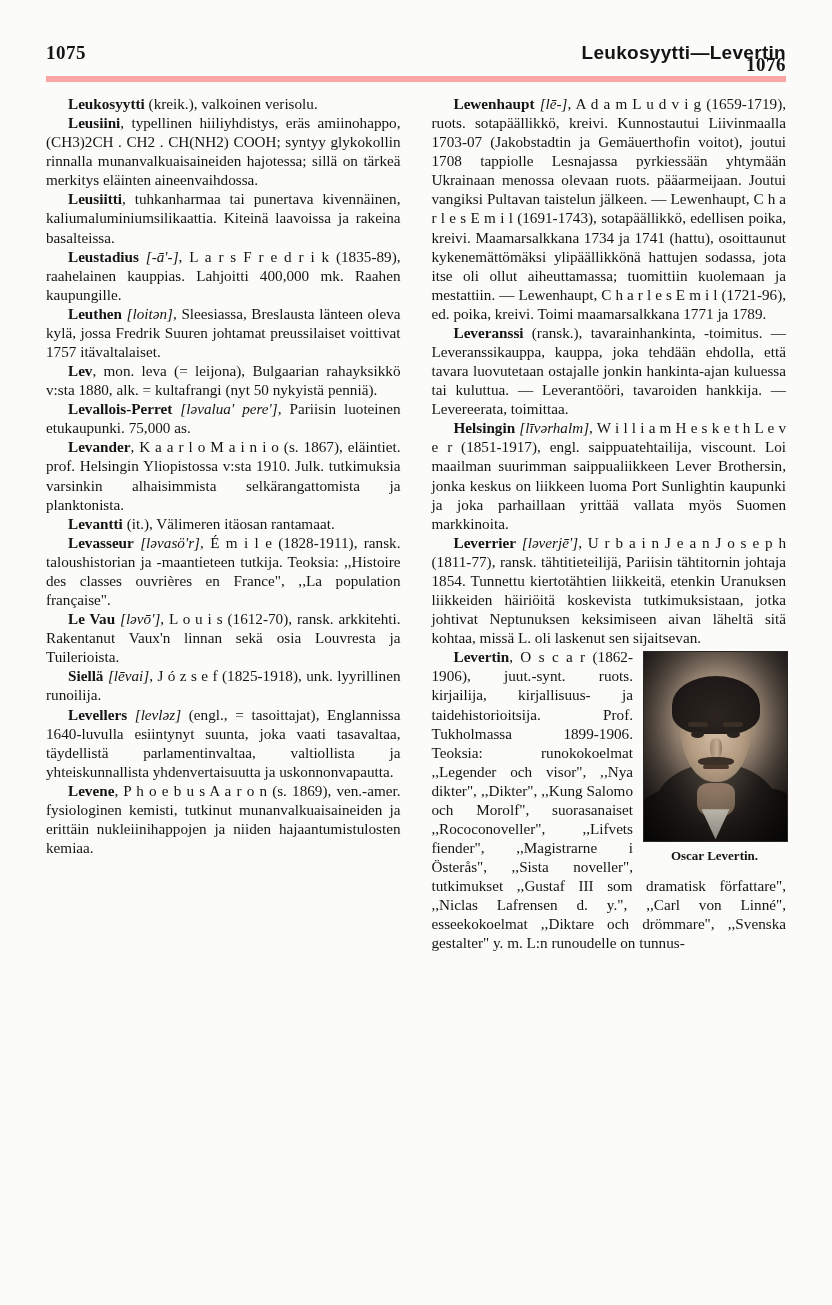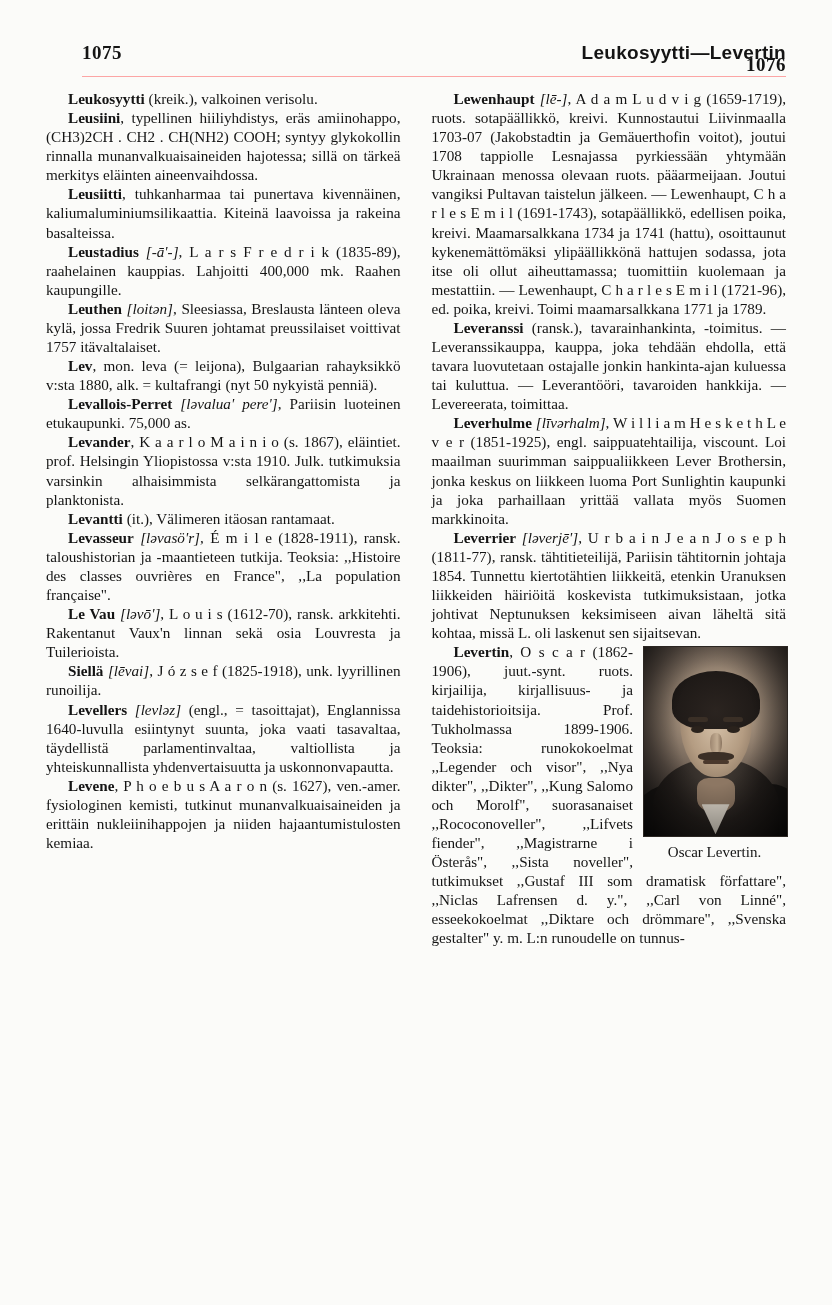--- a/index.html
+++ b/index.html
@@ -21,23 +21,22 @@
     position: absolute;
     left: 46px;
     top: 42px;
     width: 740px;
     height: 1185px;
   }
   
   .header {
     position: relative;
     height: 34px;
-    border-bottom: 1px solid #fca5a5;
+    border-bottom: 6px solid #fca5a5;
     margin-bottom: 12px;
-    margin-left: 36px;
   }
   .folio-left {
     position: absolute;
     left: 0;
     top: 0;
     font-size: 19px;
     font-weight: bold;
     letter-spacing: 0.5px;
   }
   .folio-right {
@@ -218,23 +217,24 @@
     background: #3b2f26;
     border-radius: 45%;
   }
   .portrait .vig {
     position: absolute;
     inset: 0;
     background: radial-gradient(ellipse at 50% 42%, rgba(0,0,0,0) 38%, rgba(0,0,0,0.55) 86%, rgba(0,0,0,0.8) 100%);
   }
   .caption {
     margin-top: 6px;
-    font-size: 15px;
+    font-size: 13px;
     text-align: center;
     font-family: "Liberation Serif", serif;
+    font-weight: bold;
   }
 </style>
 </head>
 <body>
 
 <div class="page">
   <div class="sheet">
 
     <div class="header">
       <span class="folio-left">1075</span>
@@ -268,31 +268,31 @@
         <p><span class="hw">Levantti</span><span> (it.),   Välimeren   itäosan rantamaat.</span></p>
 
         <p><span class="hw">Levasseur</span> <span class="it">[ləvasö'r]</span><span>, É m i l e  (1828-1911), ransk. taloushistorian ja -maantieteen tutkija. Teoksia: ,,Histoire des classes ouvrières en France", ,,La population française".</span></p>
 
         <p><span class="hw">Le Vau</span> <span class="it">[ləvō']</span><span>, L o u i s  (1612-70), ransk. arkkitehti.  Rakentanut Vaux'n linnan sekä osia Louvresta ja Tuilerioista.</span></p>
 
         <p><span class="hw">Siellä</span> <span class="it">[lēvai]</span><span>, J ó z s e f  (1825-1918), unk. lyyrillinen runoilija.</span></p>
 
         <p><span class="hw">Levellers</span> <span class="it">[levləz]</span><span> (engl., = tasoittajat), Englannissa 1640-luvulla esiintynyt suunta, joka vaati tasavaltaa, täydellistä parlamentinvaltaa, valtiollista ja yhteiskunnallista yhdenvertaisuutta ja uskonnonvapautta.</span></p>
 
-        <p><span class="hw">Levene</span><span>, P h o e b u s  A a r o n  (s. 1627), ven.-amer. fysiologinen kemisti, tutkinut munanvalkuaisaineiden ja erittäin nukleiinihappojen ja niiden hajaantumistulosten kemiaa.</span></p>
+        <p><span class="hw">Levene</span><span>, P h o e b u s  A a r o n  (s. 1869), ven.-amer. fysiologinen kemisti, tutkinut munanvalkuaisaineiden ja erittäin nukleiinihappojen ja niiden hajaantumistulosten kemiaa.</span></p>
 
       </div>
 
       <div class="col">
 
         <p><span class="hw">Lewenhaupt</span> <span class="it">[lē-]</span><span>, A d a m  L u d v i g (1659-1719), ruots. sotapäällikkö, kreivi. Kunnostautui Liivinmaalla 1703-07 (Jakobstadtin ja Gemäuerthofin voitot), joutui 1708 tappiolle Lesnajassa pyrkiessään yhtymään Ukrainaan menossa olevaan ruots. pääarmeijaan. Joutui vangiksi Pultavan taistelun jälkeen. — Lewenhaupt, C h a r l e s  E m i l (1691-1743), sotapäällikkö, edellisen poika, kreivi. Maamarsalkkana 1734 ja 1741 (hattu), osoittaunut kykenemättömäksi ylipäällikkönä hattujen sodassa, jota itse oli ollut aiheuttamassa; tuomittiin kuolemaan ja mestattiin. — Lewenhaupt, C h a r l e s  E m i l (1721-96), ed. poika, kreivi. Toimi maamarsalkkana 1771 ja 1789.</span></p>
 
         <p><span class="hw">Leveranssi</span><span> (ransk.), tavarainhankinta, -toimitus. — Leveranssikauppa, kauppa, joka tehdään ehdolla, että tavara luovutetaan ostajalle jonkin hankinta-ajan kuluessa tai kuluttua.  —  Leverantööri, tavaroiden  hankkija.  —  Levereerata, toimittaa.</span></p>
 
-        <p><span class="hw">Leverhulme</span> <span class="it">[līvərhalm]</span><span>, W i l l i a m H e s k e t h  L e v e r  (1851-1925), engl. saippuatehtailija, viscount. Loi maailman suurimman saippualiikkeen Lever Brothersin, jonka keskus on liikkeen luoma Port Sunlightin kaupunki ja joka parhaillaan yrittää vallata myös Suomen markkinoita.</span></p>
+        <p><span class="hw">Helsingin</span> <span class="it">[līvərhalm]</span><span>, W i l l i a m H e s k e t h  L e v e r  (1851-1917), engl. saippuatehtailija, viscount. Loi maailman suurimman saippualiikkeen Lever Brothersin, jonka keskus on liikkeen luoma Port Sunlightin kaupunki ja joka parhaillaan yrittää vallata myös Suomen markkinoita.</span></p>
 
         <p><span class="hw">Leverrier</span> <span class="it">[ləverjē']</span><span>, U r b a i n  J e a n J o s e p h  (1811-77), ransk. tähtitieteilijä, Pariisin tähtitornin johtaja 1854. Tunnettu kiertotähtien liikkeitä, etenkin Uranuksen liikkeiden häiriöitä koskevista tutkimuksistaan, jotka johtivat Neptunuksen keksimiseen aivan läheltä sitä kohtaa, missä L. oli laskenut sen sijaitsevan.</span></p>
 
         <div class="portrait-wrap">
           <div class="portrait">
             <div class="bg"></div>
             <div class="shoulderL"></div>
             <div class="shoulderR"></div>
             <div class="coat"></div>
             <div class="neck"></div>

